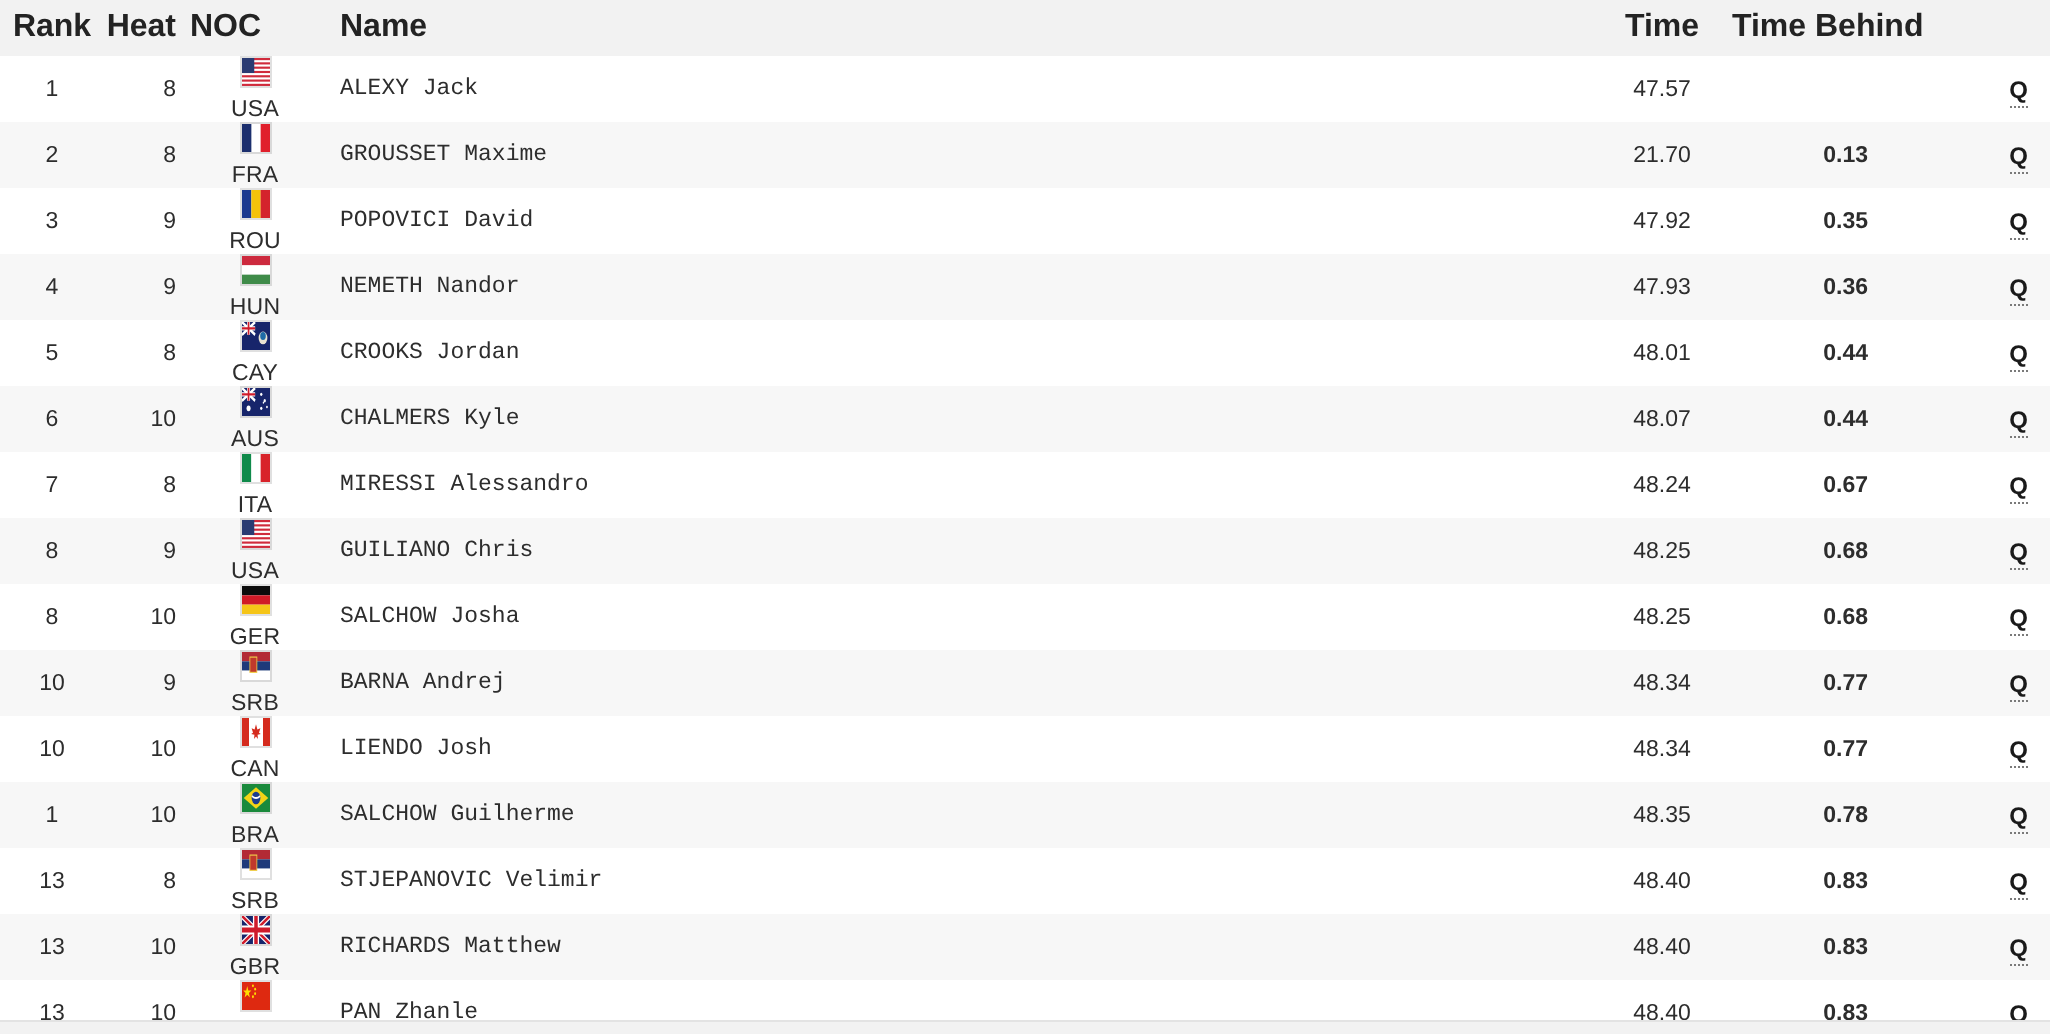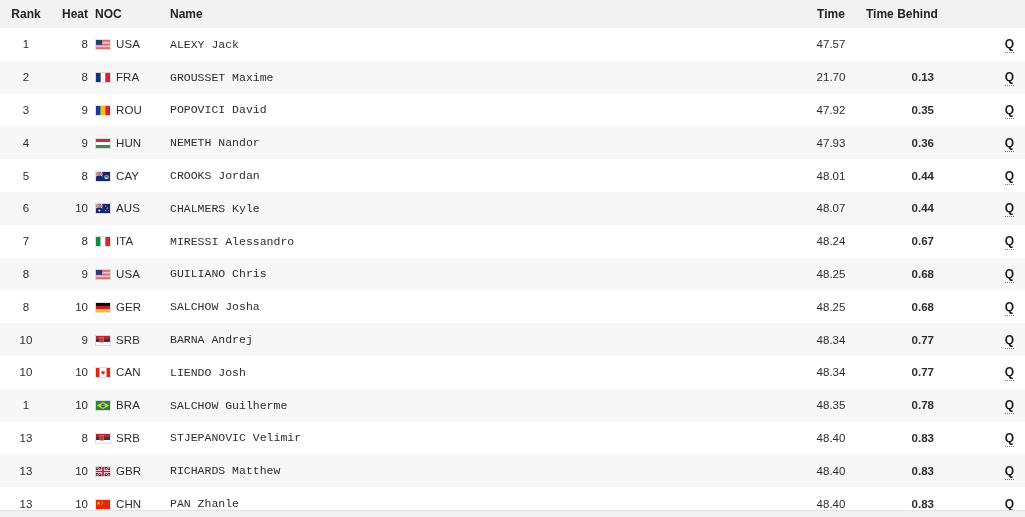--- a/index.html
+++ b/index.html
@@ -22,21 +22,21 @@
   #results-table col.c-rank   { width: 52px; }
   #results-table col.c-heat   { width: 38px; }
   #results-table col.c-noc    { width: 70px; }
   #results-table col.c-name   { width: 650px; }
   #results-table col.c-time   { width: 56px; }
   #results-table col.c-behind { width: 70px; }
   #results-table col.c-qual   { width: 89px; }
 
   thead th {
     background: #f2f2f2;
-    font-size: 12px;
+    font-size: 16px;
     font-weight: bold;
     color: #232323;
     padding: 0;
     height: 28px;
     vertical-align: middle;
     white-space: nowrap;
     border: none;
   }
   th.h-rank   { text-align: center; }
   th.h-heat   { text-align: right; padding-right: 2px; }
@@ -63,22 +63,23 @@
   td.d-rank   { text-align: center; }
   td.d-heat   { text-align: right; padding-right: 2px; }
   td.d-noc    { text-align: left;  padding-left: 5px; }
   td.d-name   { text-align: left;  padding-left: 10px; font-family: Liberation Mono, monospace; }
   td.d-time   { text-align: center; padding-right: 14px; }
   td.d-behind { text-align: right; padding-right: 2px; font-weight: bold; }
   td.d-qual   { text-align: right; padding-right: 11px; }
 
   .noc-cell {
     display: flex;
-    align-items: flex-end;
+    align-items: center;
     gap: 5px;
+    flex-direction: column;
   }
   .flag {
     width: 16px;
     height: 11px;
     flex: 0 0 16px;
     border: 0.5px solid rgba(0,0,0,0.12);
     box-sizing: border-box;
     overflow: hidden;
     display: block;
   }

